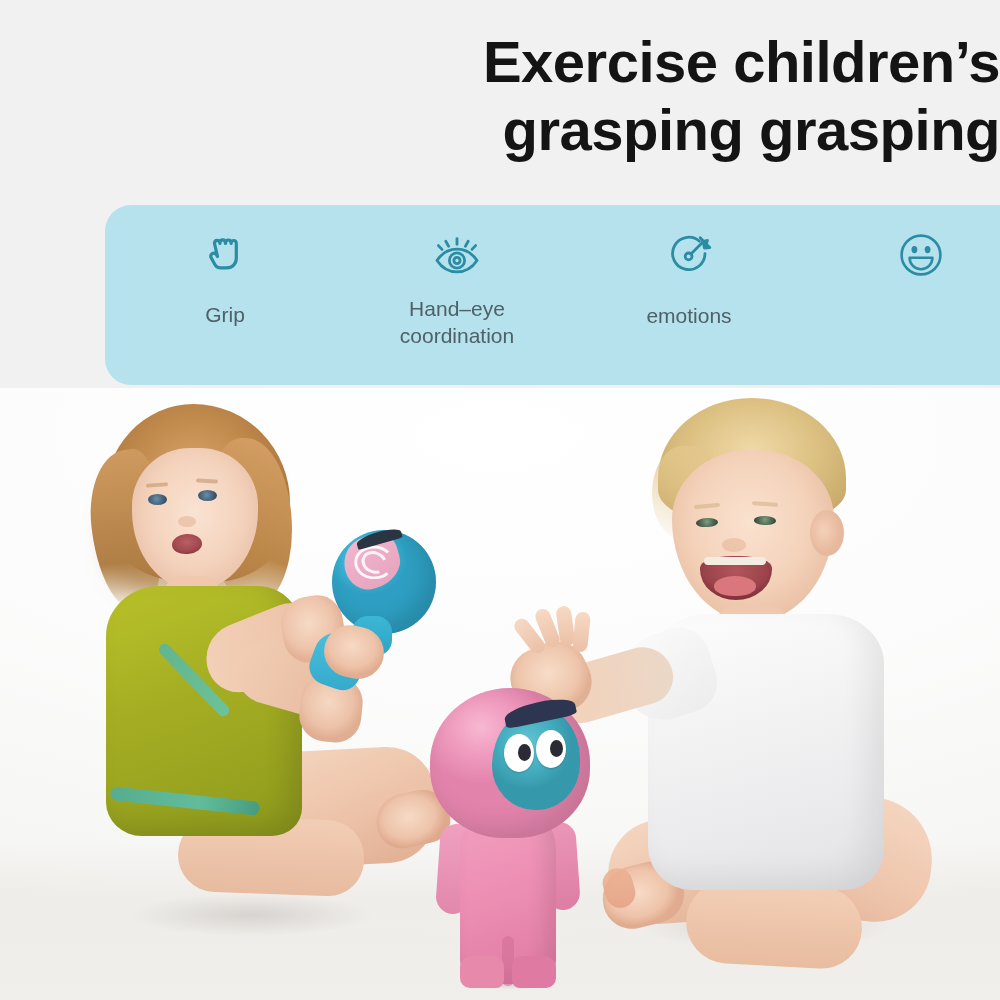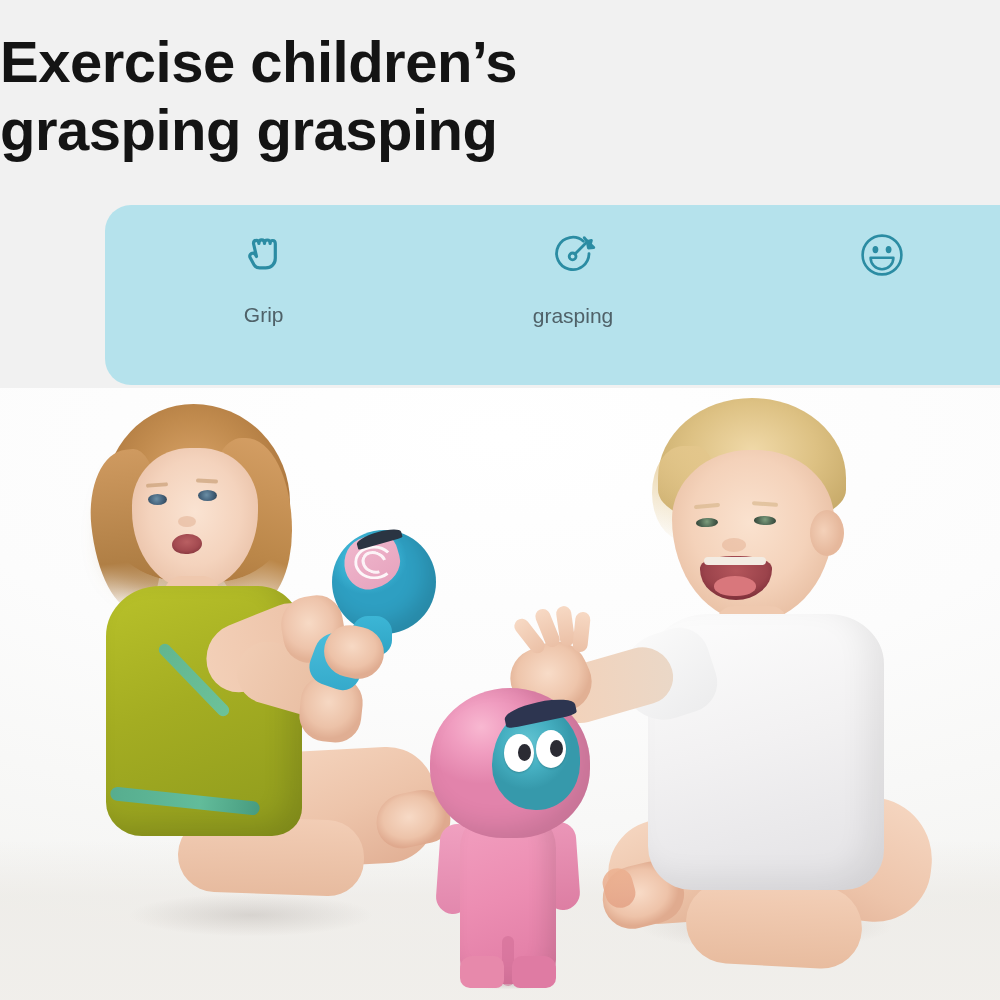--- a/index.html
+++ b/index.html
@@ -17,21 +17,21 @@
     background: #f1f1f1;
     overflow: hidden;
   }
 
   
   .title-block {
     position: absolute;
     left: 0;
     top: 28px;
     width: 1000px;
-    text-align: left;
+    text-align: right;
     color: #141414;
     font-weight: bold;
     font-size: 58px;
     line-height: 68px;
     letter-spacing: -0.5px;
     font-family: "Liberation Sans", sans-serif;
   }
   .title-line { display: block; }
 
   
@@ -477,32 +477,49 @@
                    c0-2.3 1.2-3.6 2.8-3.6s2.8 1.3 2.8 3.6
                    c0-2.3 1.2-3.5 2.8-3.5s2.8 1.2 2.8 3.5
                    c0-1.9 1.1-3 2.6-3s2.6 1.2 2.6 3.2v14.6
                    c0 5.6-3.8 9.6-9.6 9.6h-6.1c-2.6 0-4.4-1-5.6-3.1
                    l-3.8-7c-.9-1.7-.3-3.5 1.3-4.3 1.4-.7 3 -.2 3.9 1.2l1.1 1.8z"></path>
         </svg>
       </div>
       <div class="feature-label">Grip</div>
     </div>
 
+    <div class="feature f-eye">
+      <div class="feature-icon">
+        <svg width="48" height="44" viewBox="0 0 48 44" fill="none" stroke="#2b8ca3" stroke-width="2.8" stroke-linecap="round">
+          <path d="M4 27.5c5-7.6 11.7-11.4 20-11.4s15 3.8 20 11.4
+                   c-5 7.6-11.7 11.4-20 11.4S9 35.1 4 27.5z"></path>
+          <circle cx="24" cy="27.5" r="7.6"></circle>
+          <circle cx="24" cy="27.5" r="3.1"></circle>
+          <path d="M24 11.3V5.6"></path>
+          <path d="M15.6 13.2 12.8 8.3"></path>
+          <path d="M32.4 13.2 35.2 8.3"></path>
+          <path d="M9 16.4 5.4 12.6"></path>
+          <path d="M39 16.4 42.6 12.6"></path>
+        </svg>
+      </div>
+      <div class="feature-label">Hand–eye
+coordination</div>
+    </div>
 
     <div class="feature f-attn">
       <div class="feature-icon">
         <svg width="46" height="46" viewBox="0 0 46 46" fill="none" stroke="#2b8ca3" stroke-width="2.8" stroke-linecap="round" stroke-linejoin="round">
           <path d="M33.4 10.2A16.2 16.2 0 1 0 39 22.6"></path>
           <circle cx="22.6" cy="25.4" r="3.4"></circle>
           <path d="M25 23 37.4 10.6"></path>
           <path d="M33.9 6.4 37.8 10.3 42 9.1 40.8 13.3 44.6 17.2 38.9 17.6 37.4 10.6z" fill="#2b8ca3" stroke="none"></path>
           <path d="M34.2 6.6 37.6 10.4 41.4 9.4 40.4 13.2 43.8 16.6 38.4 17 37.2 10.7z"></path>
         </svg>
       </div>
-      <div class="feature-label">grasping</div>
+      <div class="feature-label">emotions</div>
     </div>
 
     <div class="feature f-emo">
       <div class="feature-icon">
         <svg width="46" height="46" viewBox="0 0 46 46" fill="none" stroke="#2b8ca3" stroke-width="2.6" stroke-linecap="round" stroke-linejoin="round">
           <circle cx="23" cy="23" r="19.4"></circle>
           <ellipse cx="16.4" cy="17.6" rx="2.9" ry="3.6" fill="#2b8ca3" stroke="none"></ellipse>
           <ellipse cx="29.6" cy="17.6" rx="2.9" ry="3.6" fill="#2b8ca3" stroke="none"></ellipse>
           <path d="M11.6 25.8h22.8c0 6.3-5.1 11.4-11.4 11.4S11.6 32.1 11.6 25.8z"></path>
         </svg>

